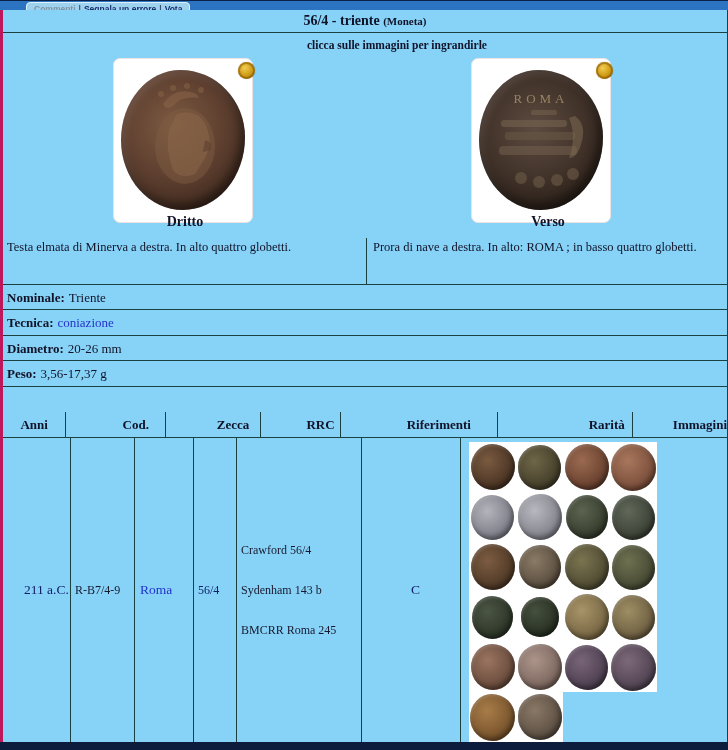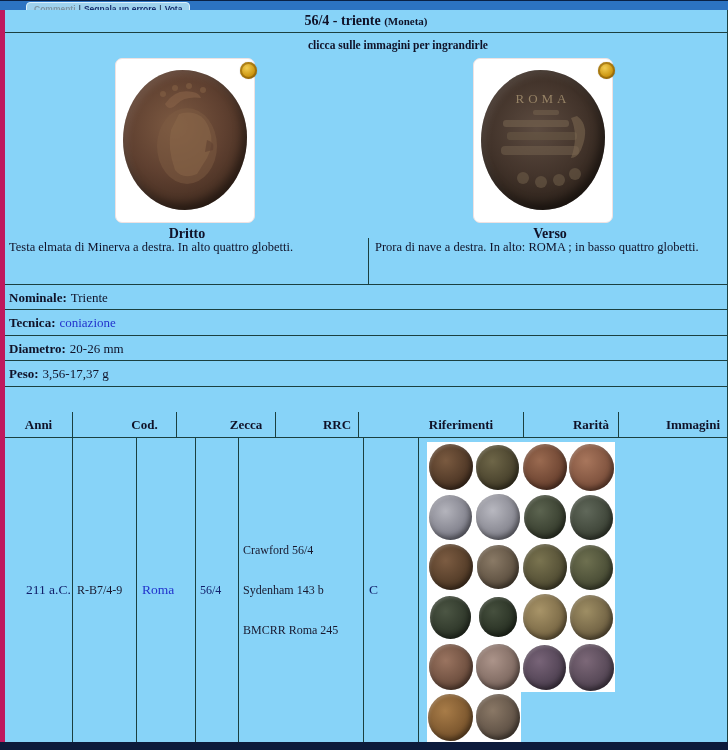--- a/index.html
+++ b/index.html
@@ -18,21 +18,21 @@
     background:#9fd2ee;border:1px solid #ddf1fd;border-radius:4px 4px 0 0;
     font-family:"Liberation Sans", sans-serif;font-size:8.5px;font-weight:bold;
     line-height:13px;white-space:nowrap;
   }
   .tab-muted{color:#7e97a6;}
   .tab-link{color:#16306e;}
   .tab-sep{color:#35506e;padding:0 3px;}
   
   .content{
     position:absolute;top:10px;left:0;width:728px;height:732px;box-sizing:border-box;
-    border-left:5px solid #be185d;border-right:1px solid #1b4040;
+    border-left:3px solid #be185d;border-right:1px solid #1b4040;
   }
   .title-row{
     position:absolute;top:0;left:0;width:100%;height:23px;line-height:22px;
     border-bottom:1px solid #1b4040;text-align:center;font-weight:bold;font-size:14px;box-sizing:border-box;
   }
   .title-suffix{font-size:11px;font-weight:bold;}
   .subtitle-row{
     position:absolute;top:24px;left:0;width:100%;height:22px;line-height:22px;
     text-align:center;font-weight:bold;font-size:11.5px;padding-left:32px;
   }
@@ -50,21 +50,21 @@
   }
   .coin-obv{background:radial-gradient(circle at 42% 40%, #7d5a42 0%, #5f4030 45%, #38251a 88%);}
   .coin-rev{background:radial-gradient(circle at 45% 42%, #5c4b40 0%, #43342b 45%, #231a13 88%);}
   .coin-svg{position:absolute;left:7px;top:11px;}
   .medal{
     position:absolute;top:3px;right:-3px;width:17px;height:17px;border-radius:50%;
     background:radial-gradient(circle at 40% 35%, #f2cd52 0%, #cd9711 55%, #8a5f06 95%);
     box-shadow:inset 0 0 0 2px rgba(133,90,8,.55), 0 0 1px rgba(0,0,0,.4);
   }
   .figure-label{
-    position:absolute;top:216px;width:364px;text-align:center;
+    position:absolute;top:204px;width:364px;text-align:center;
     font-weight:bold;font-size:14px;
   }
   .figure-label.obv{left:0;}
   .figure-label.rev{left:363px;}
   
   .desc-row{
     position:absolute;top:228px;left:0;width:100%;height:47px;box-sizing:border-box;
     border-bottom:1px solid #1b4040;display:flex;
   }
   .desc-cell{font-size:12.5px;line-height:15px;box-sizing:border-box;padding:2px 5px 0 4px;}
@@ -82,21 +82,21 @@
   
   .thead{position:absolute;top:402px;left:0;width:100%;height:26px;display:flex;box-sizing:border-box;
     border-bottom:1px solid #1b4040;gap:40px;}
   .th{
     font-weight:bold;font-size:13px;text-align:center;line-height:25px;
     border-right:1px solid #1b4040;box-sizing:border-box;
   }
   .tbody{position:absolute;top:428px;left:0;width:100%;height:304px;display:flex;box-sizing:border-box;}
   .td{border-right:1px solid #1b4040;box-sizing:border-box;display:flex;flex-direction:column;justify-content:center;gap:25px;}
   .w-anni{width:68px;} .w-cod{width:64px;} .w-zecca{width:59px;} .w-rrc{width:43px;}
-  .w-rif{width:125px;} .w-rar{width:55px;} .w-img{flex:1;border-right:none;}
+  .w-rif{width:125px;} .w-rar{width:55px;margin-left:44px;} .w-img{flex:1;border-right:none;}
   .td.anni{font-size:13.5px;color:#12206b;padding-left:21px;}
   .td.cod{font-size:12px;color:#18182e;padding-left:4px;}
   .td.zecca{font-size:13.5px;padding-left:5px;}
   .td.rrc{font-size:12px;color:#12206b;padding-left:4px;}
   .td.rif{font-size:12px;line-height:15px;color:#18182e;padding-left:4px;}
   .td.rar{font-size:13.5px;color:#12206b;padding-left:5px;}
   .td.img{justify-content:flex-start;padding:4px 0 0 8px;}
   .coin-grid{width:189px;display:flex;flex-wrap:wrap;}
   .thumb{width:47px;height:50px;background:#ffffff;display:flex;align-items:center;justify-content:center;cursor:pointer;}
   .tcoin{box-shadow:inset -2px -3px 5px rgba(0,0,0,.4), inset 1px 2px 3px rgba(255,255,255,.18);}

